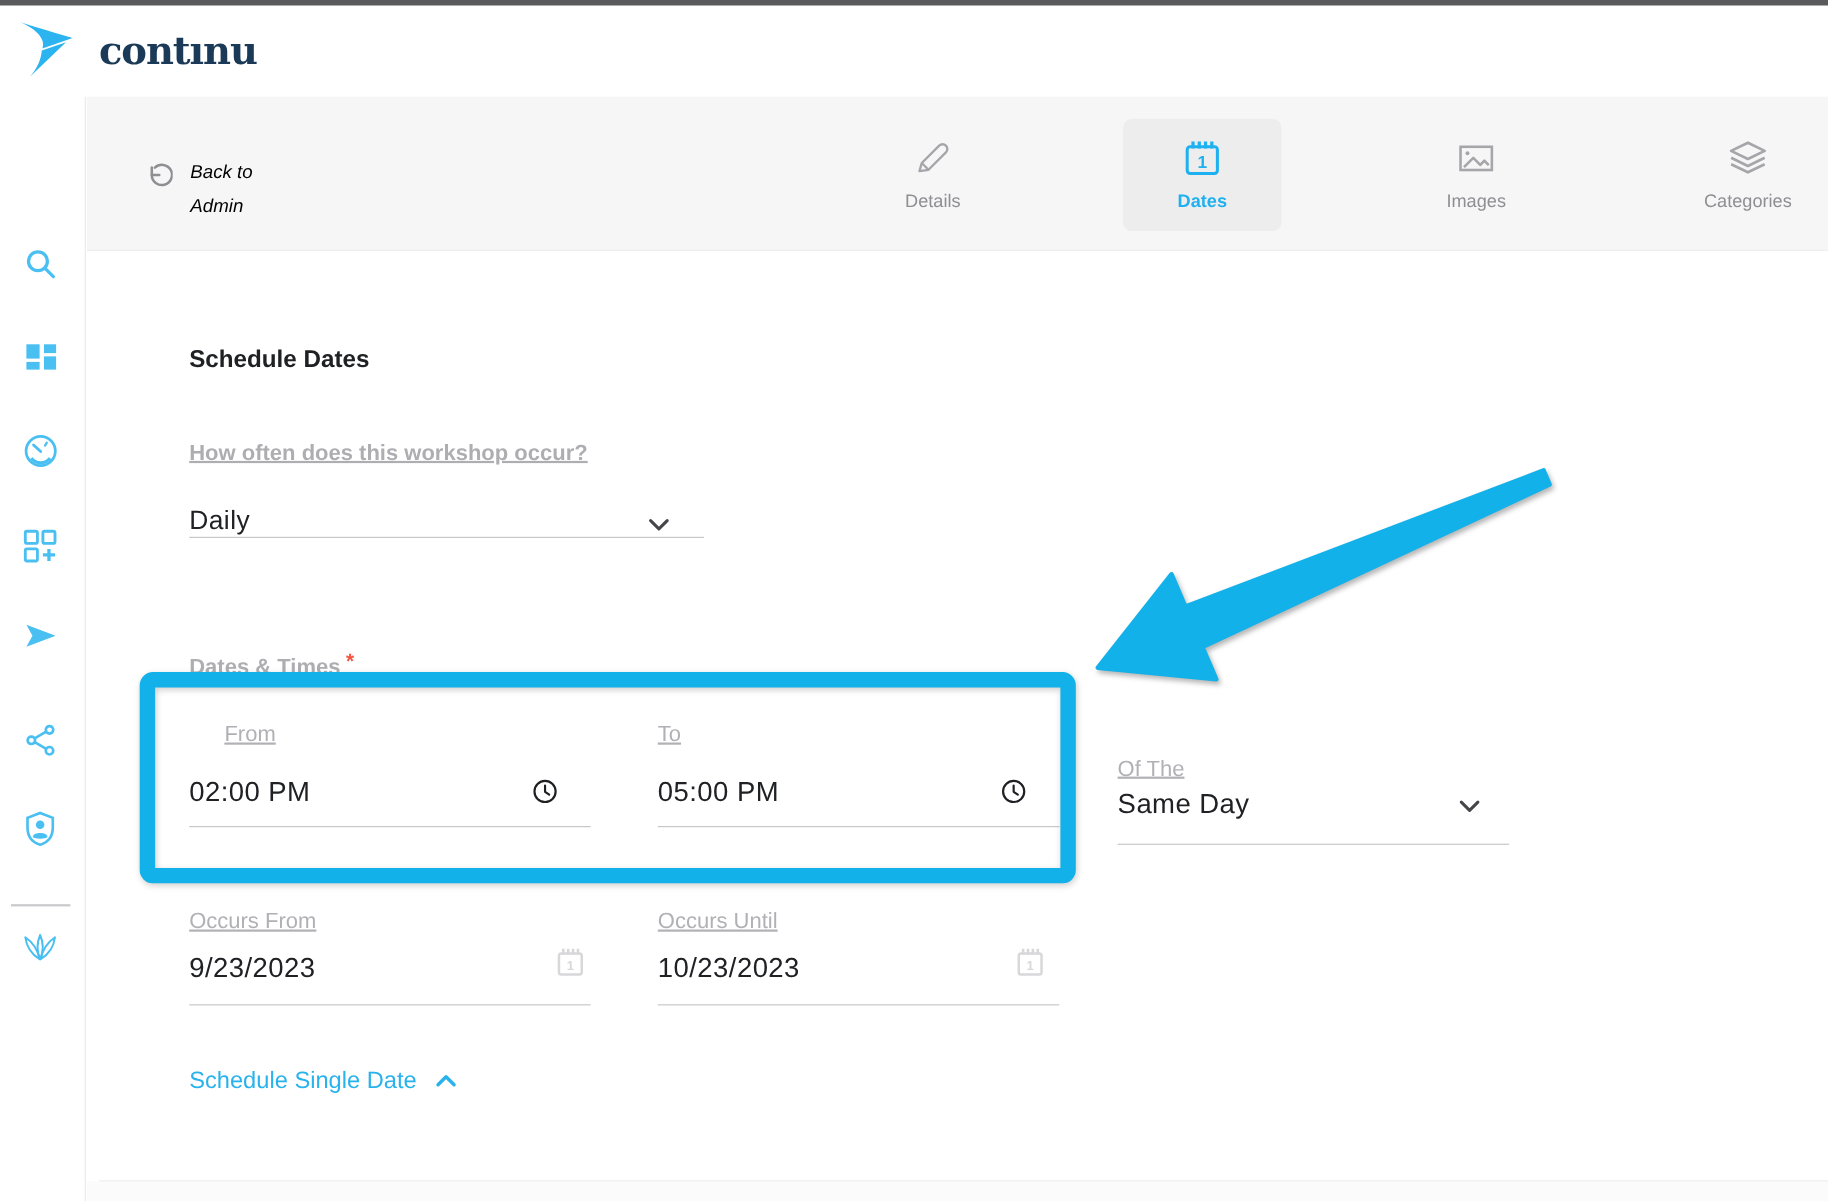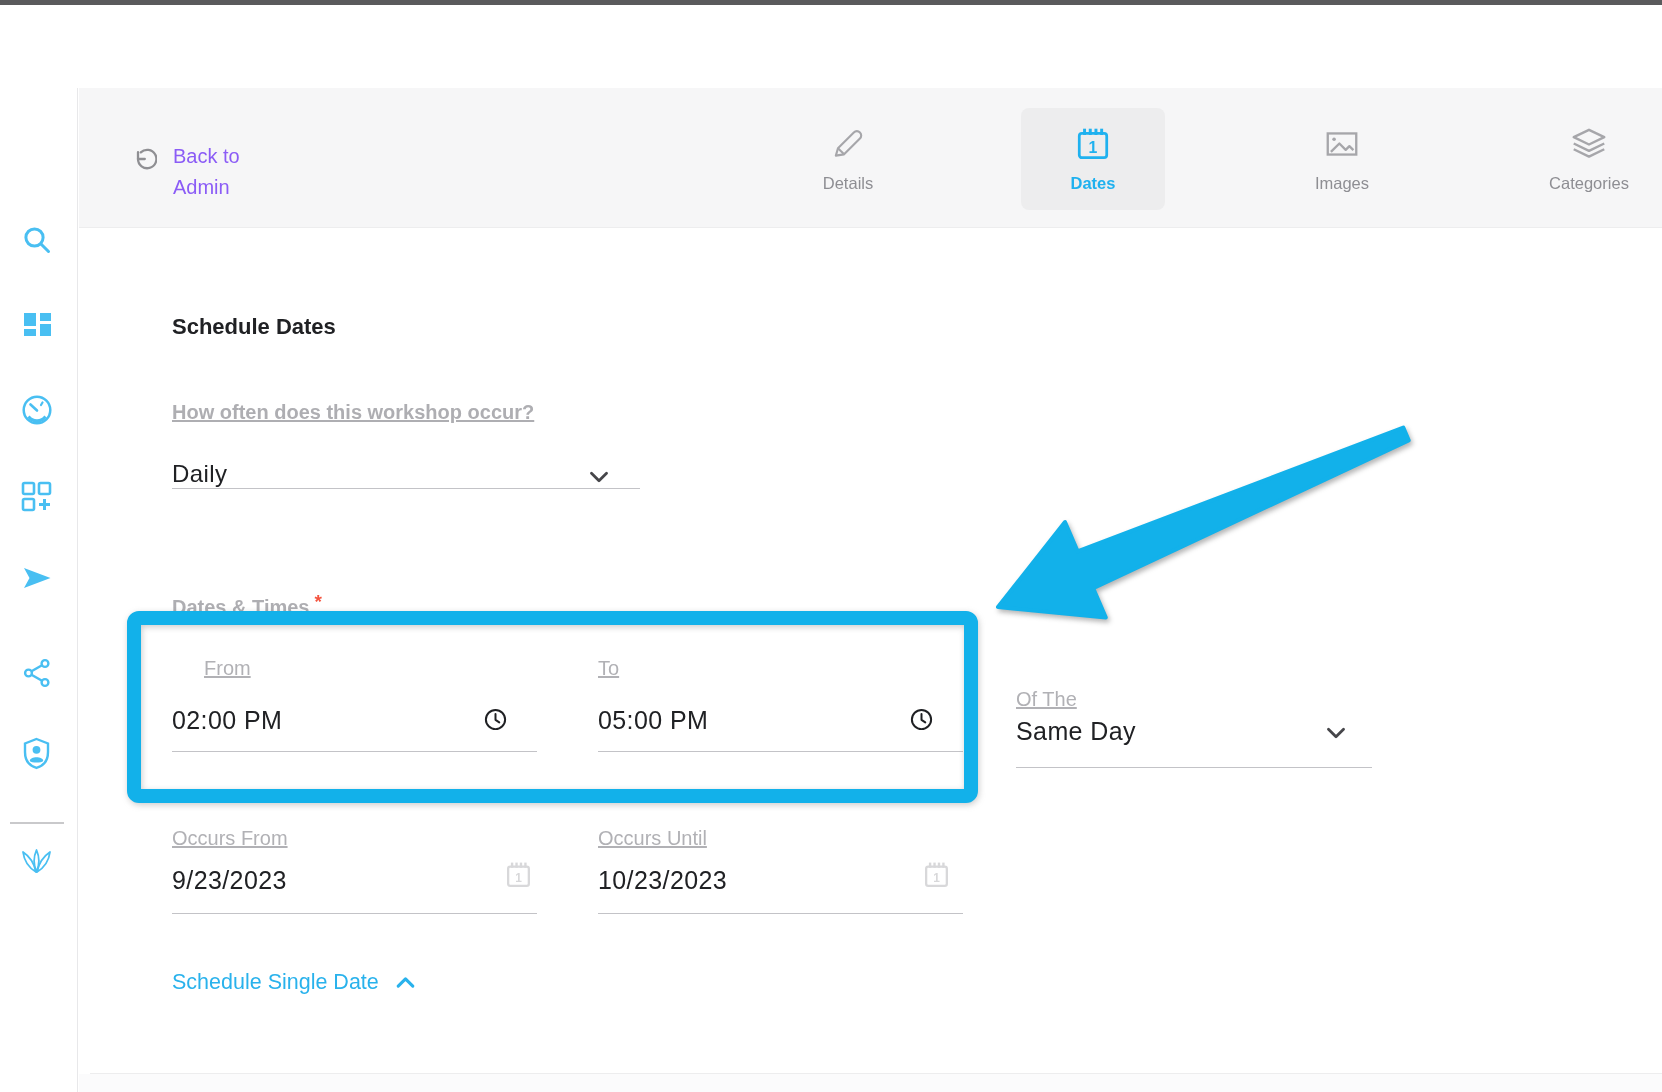--- a/index.html
+++ b/index.html
@@ -14,21 +14,21 @@
              color:#1b3a57;letter-spacing:-1px;line-height:1;padding-top:4px;}
 
   
   .sidebar{left:0;top:88px;width:78px;height:1004px;background:#fff;border-right:1px solid #e8e8ea;box-sizing:border-box;}
   .side-ic{position:absolute;cursor:pointer;}
   .side-divider{left:10px;top:734px;width:54px;height:2px;background:#c9c9cb;}
 
   
   .tabbar{left:79px;top:88px;width:1583px;height:140px;background:#f6f6f7;border-bottom:1px solid #ededee;box-sizing:border-box;}
   .back{left:131px;top:141px;display:flex;gap:16px;cursor:pointer;}
-  .back-txt{font-size:20px;line-height:31px;color:#8b5cf6;}
+  .back-txt{font-size:17px;line-height:31px;color:#000000;font-style:italic;}
   .tab{top:108px;width:144px;height:102px;display:flex;flex-direction:column;align-items:center;
        justify-content:center;gap:11px;border-radius:8px;cursor:pointer;}
   .tab-label{font-size:16.5px;color:#8e8e93;}
   .tab.active{background:#ededee;}
   .tab.active .tab-label{color:#1fb1ef;font-weight:700;}
   .tab-details{left:776px;} .tab-dates{left:1021px;} .tab-images{left:1270px;align-items:center;} .tab-categories{left:1517px;}
 
   
   .h-title{left:172px;top:314px;font-size:22px;font-weight:700;color:#202124;}
   .g-label{font-size:20px;color:#b1b1b5;text-decoration:underline;}
@@ -72,20 +72,27 @@
 
   svg{display:block;}
 </style>
 </head>
 <body>
 
 <div class="stage">
 
   <div class="abs topstrip"></div>
 
+  <div class="abs logo">
+    <svg width="52" height="58" viewBox="0 0 52 58">
+      <path d="M2 5 C21 11 36 15.5 50 19.5 L22.5 29 C26 21 17 11 2 5 Z" fill="#2cb4f0"></path>
+      <path d="M22 31 L44 23.5 L11 55 C18 47.5 21.5 38.5 22 31 Z" fill="#2cb4f0"></path>
+    </svg>
+    <div class="logo-text">contınu</div>
+  </div>
 
   <div class="abs sidebar">
     <svg class="side-ic" style="left:22px;top:137px" width="30" height="30" viewBox="0 0 30 30">
       <circle cx="12.5" cy="12.5" r="8.6" fill="none" stroke="#49bff2" stroke-width="3"></circle>
       <line x1="19" y1="19" x2="26.5" y2="26.5" stroke="#49bff2" stroke-width="3" stroke-linecap="round"></line>
     </svg>
     <svg class="side-ic" style="left:20px;top:219px" width="34" height="34" viewBox="0 0 34 34">
       <rect x="4" y="6" width="12" height="13" fill="#49bff2"></rect>
       <rect x="20" y="6" width="11" height="8" fill="#49bff2"></rect>
       <rect x="4" y="22" width="12" height="7" fill="#49bff2"></rect>

